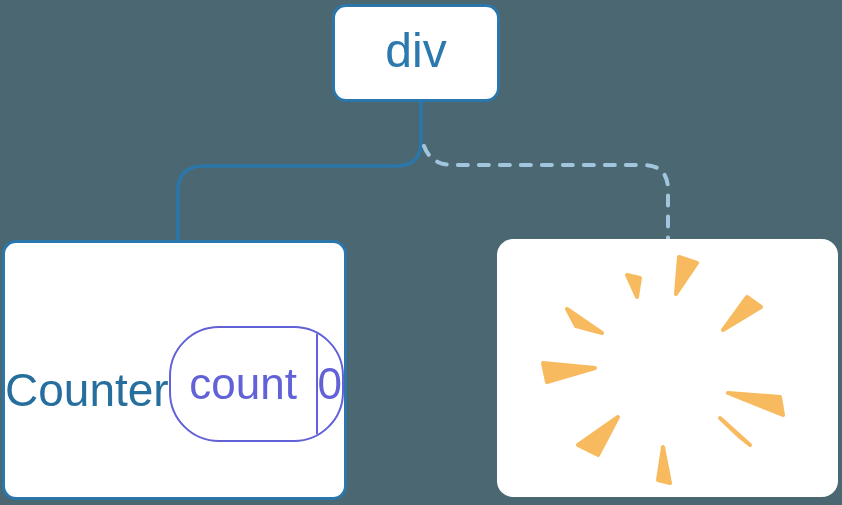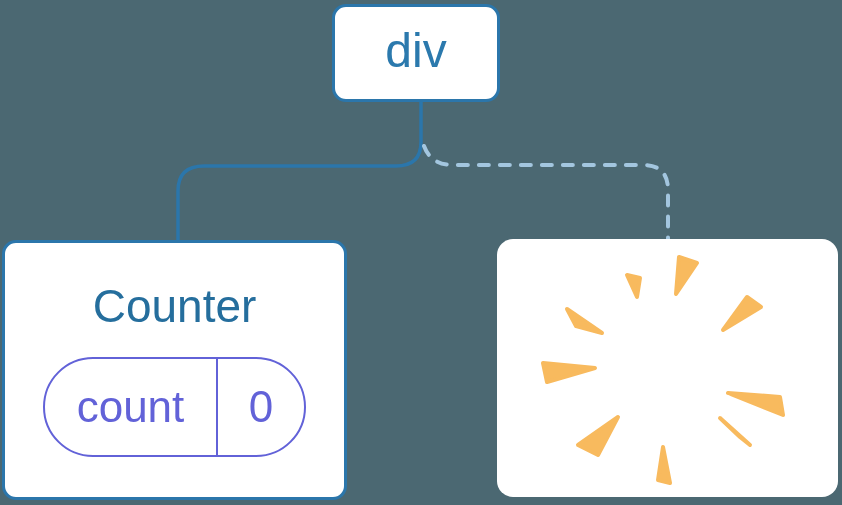--- a/index.html
+++ b/index.html
@@ -40,30 +40,30 @@
     font-size:48px;font-weight:500;line-height:1;
     padding-bottom:4px;
   }
   .card{
     position:absolute;background:var(--card-bg);box-sizing:border-box;
   }
   .card-counter{
     left:2px;top:240px;width:345px;height:260px;
     border:3px solid var(--node-border);
     border-radius:14px;
-    display:flex;flex-direction:column;align-items:center;
+    display:flex;align-items:center;
   }
   .card-counter-title{
     margin-top:40px;
     color:var(--counter-title);
     font-size:46px;font-weight:500;line-height:1;
   }
   .state-pill{
     margin-top:28px;
-    width:263px;height:100px;
+    width:263px;height:116px;
     border:2.5px solid var(--pill);
     border-radius:50px;
     box-sizing:border-box;
     display:flex;align-items:stretch;
     overflow:hidden;
     background:var(--card-bg);
   }
   .state-pill-key{
     width:173px;
     border-right:2.5px solid var(--pill);

